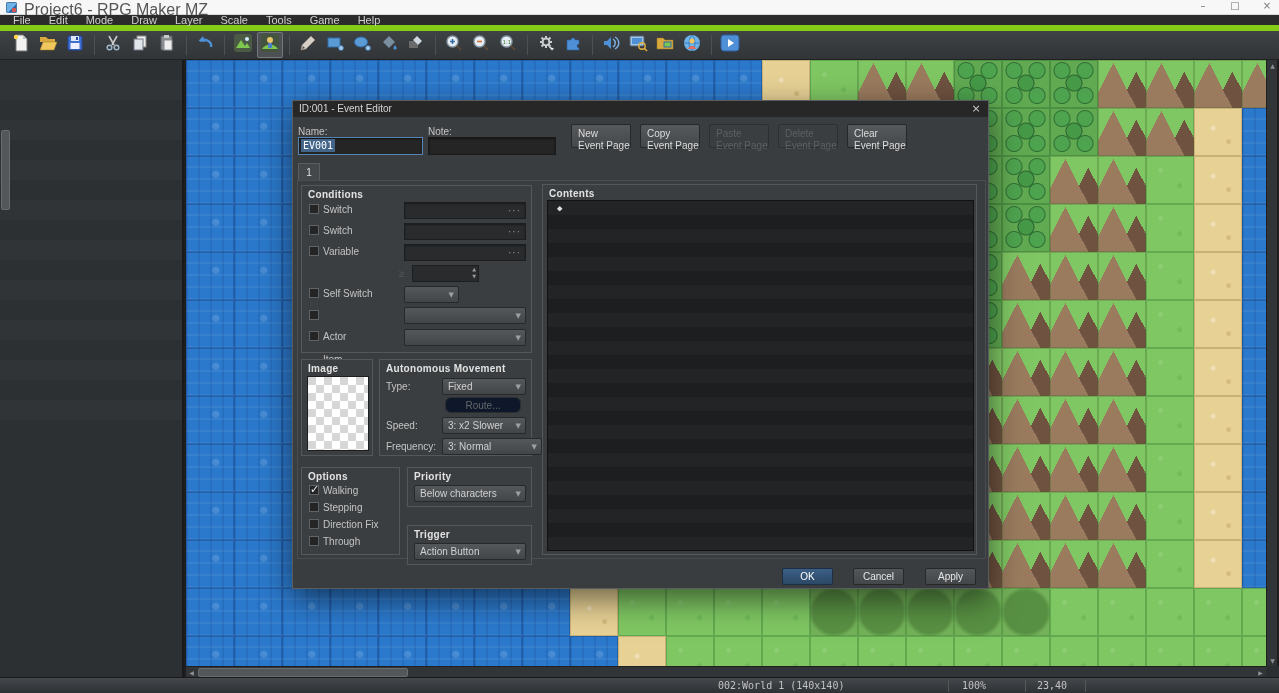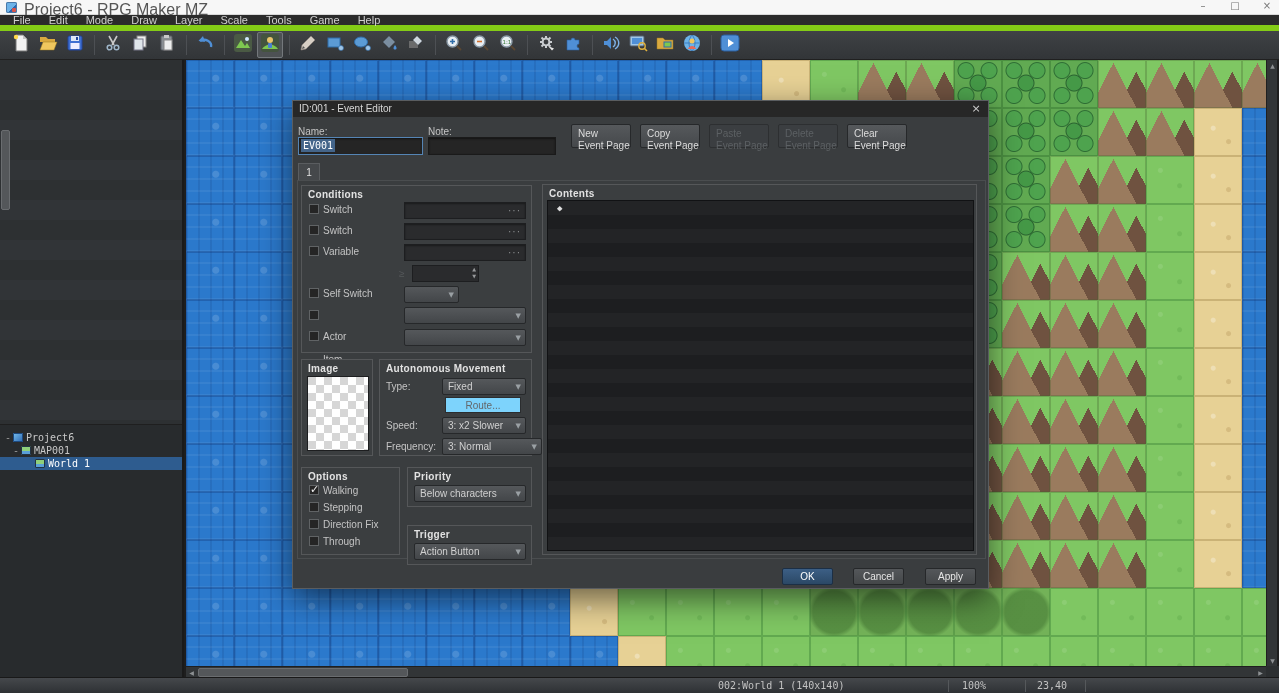--- a/index.html
+++ b/index.html
@@ -125,22 +125,22 @@
         color:#d0d0d0; padding:2px 0 0 5px; }
   .dd::after { content:"▼"; position:absolute; right:4px; top:4px; font-size:7px; color:#9aa0a4;
                font-family:"DejaVu Sans",sans-serif; }
   .dd.empty { color:transparent; }
   .spin { position:absolute; background:#2a2b2d; border:1px solid #1d1e20; }
   .spin::after { content:"▲\A▼"; white-space:pre; position:absolute; right:2px; top:0px; font-size:5px; line-height:7px;
                  color:#97999b; font-family:"DejaVu Sans",sans-serif; }
   .ge { position:absolute; color:#55585a; }
   #img-box { position:absolute; left:5px; top:16px; width:62px; height:75px; border:1px solid #1d1e20;
              background:repeating-conic-gradient(#ffffff 0 25%, #d6d6d6 0 50%); background-size:16px 16px; }
-  #route-btn { position:absolute; left:65px; top:37px; width:76px; height:16px; background:#7dd3fc; border:1px solid #2b2d2f;
-               border-radius:0; color:#63676a; text-align:center; line-height:15px; }
+  #route-btn { position:absolute; left:65px; top:37px; width:76px; height:16px; background:#0f172a; border:1px solid #2b2d2f;
+               border-radius:6px; color:#63676a; text-align:center; line-height:15px; }
   #contents-list { position:absolute; left:4px; top:15px; width:427px; height:351px; background:#1b1c1e;
                    border:1px solid #111214; overflow:hidden; }
   .crow { height:14px; line-height:14px; padding-left:9px; font-family:"DejaVu Sans Mono",monospace; font-size:9px; color:#e0e0e0; }
   .crow:nth-child(odd){ background:#232426; } .crow:nth-child(even){ background:#1d1e20; }
   .fbtn { position:absolute; width:51px; height:17px; border-radius:2px; text-align:center; line-height:16px;
           color:#e6e6e6; background:linear-gradient(#54575a,#444749); border:1px solid #26282a; }
   #ok-btn { left:489px; top:467px; background:linear-gradient(#3c5f85,#2b4866); border-color:#1c2f45; color:#fff; }
   #cancel-btn { left:560px; top:467px; } #apply-btn { left:632px; top:467px; }
 </style>
 </head>
@@ -332,25 +332,20 @@
     <div class="tb-btn">
       <span><svg viewBox="0 0 20 20">
           <rect x="1" y="2" width="18" height="16" rx="3" fill="#4f8fd6" stroke="#2c5f9e"></rect>
           <path d="M8 6l6 4-6 4z" fill="#fff"></path>
         </svg></span>
     </div>
   </div>
 
 <div id="left-panel">
   <div id="palette"></div>
-  <div id="map-tree">
-      <div class="tree-row" style="padding-left: 4px;"><span class="tree-exp">-</span><span class="tree-ico ico-project"></span><span>Project6</span></div>
-      <div class="tree-row" style="padding-left: 12px;"><span class="tree-exp">-</span><span class="tree-ico ico-map"></span><span>MAP001</span></div>
-      <div class="tree-row selected" style="padding-left: 26px;"><span class="tree-exp"></span><span class="tree-ico ico-map"></span><span>World 1</span></div>
-    </div>
 </div>
 
 <div id="map-view">
   <div id="map-grid">
       <div class="tile t-W"></div>
       <div class="tile t-W"></div>
       <div class="tile t-W"></div>
       <div class="tile t-W"></div>
       <div class="tile t-W"></div>
       <div class="tile t-W"></div>

